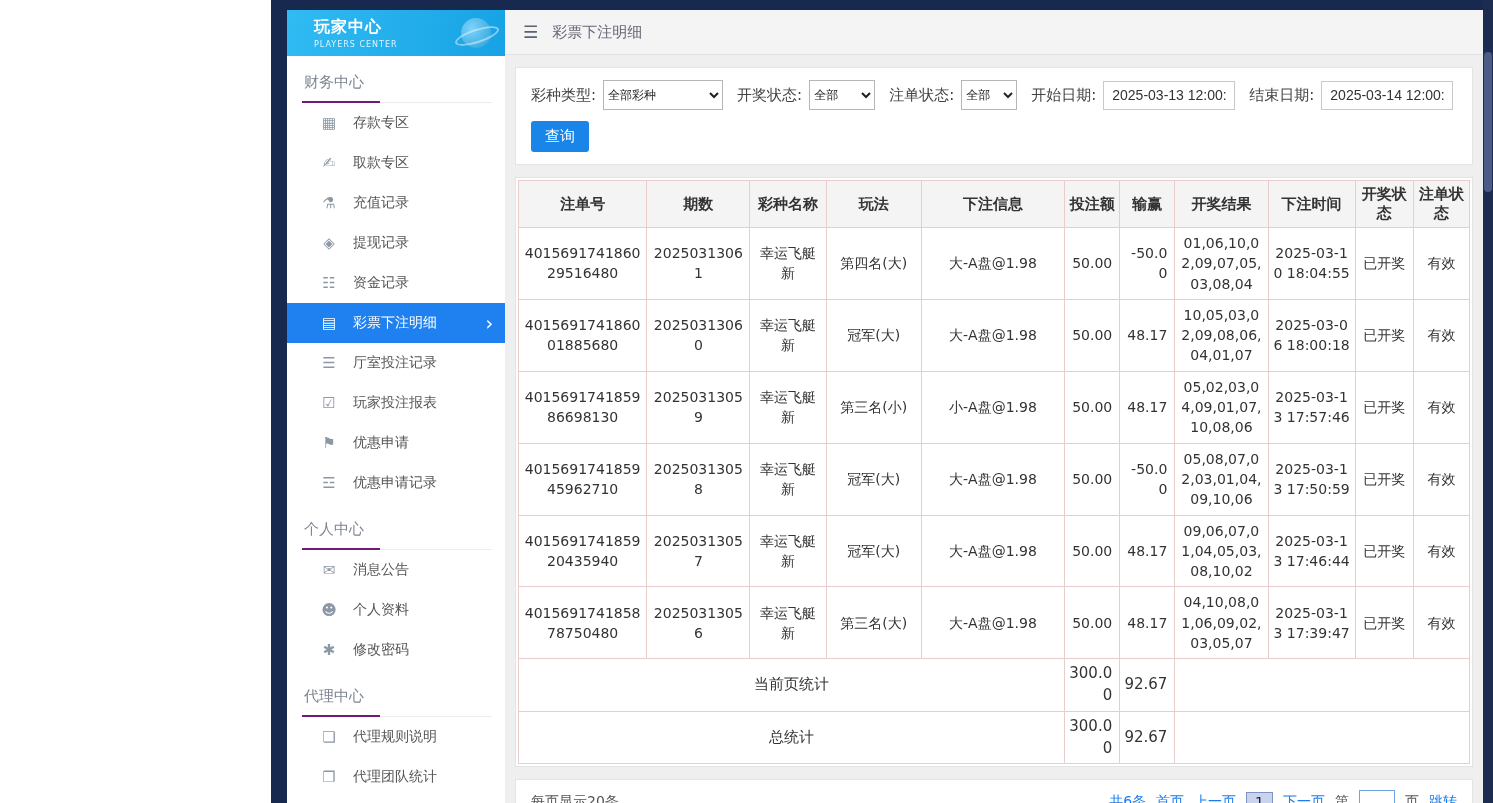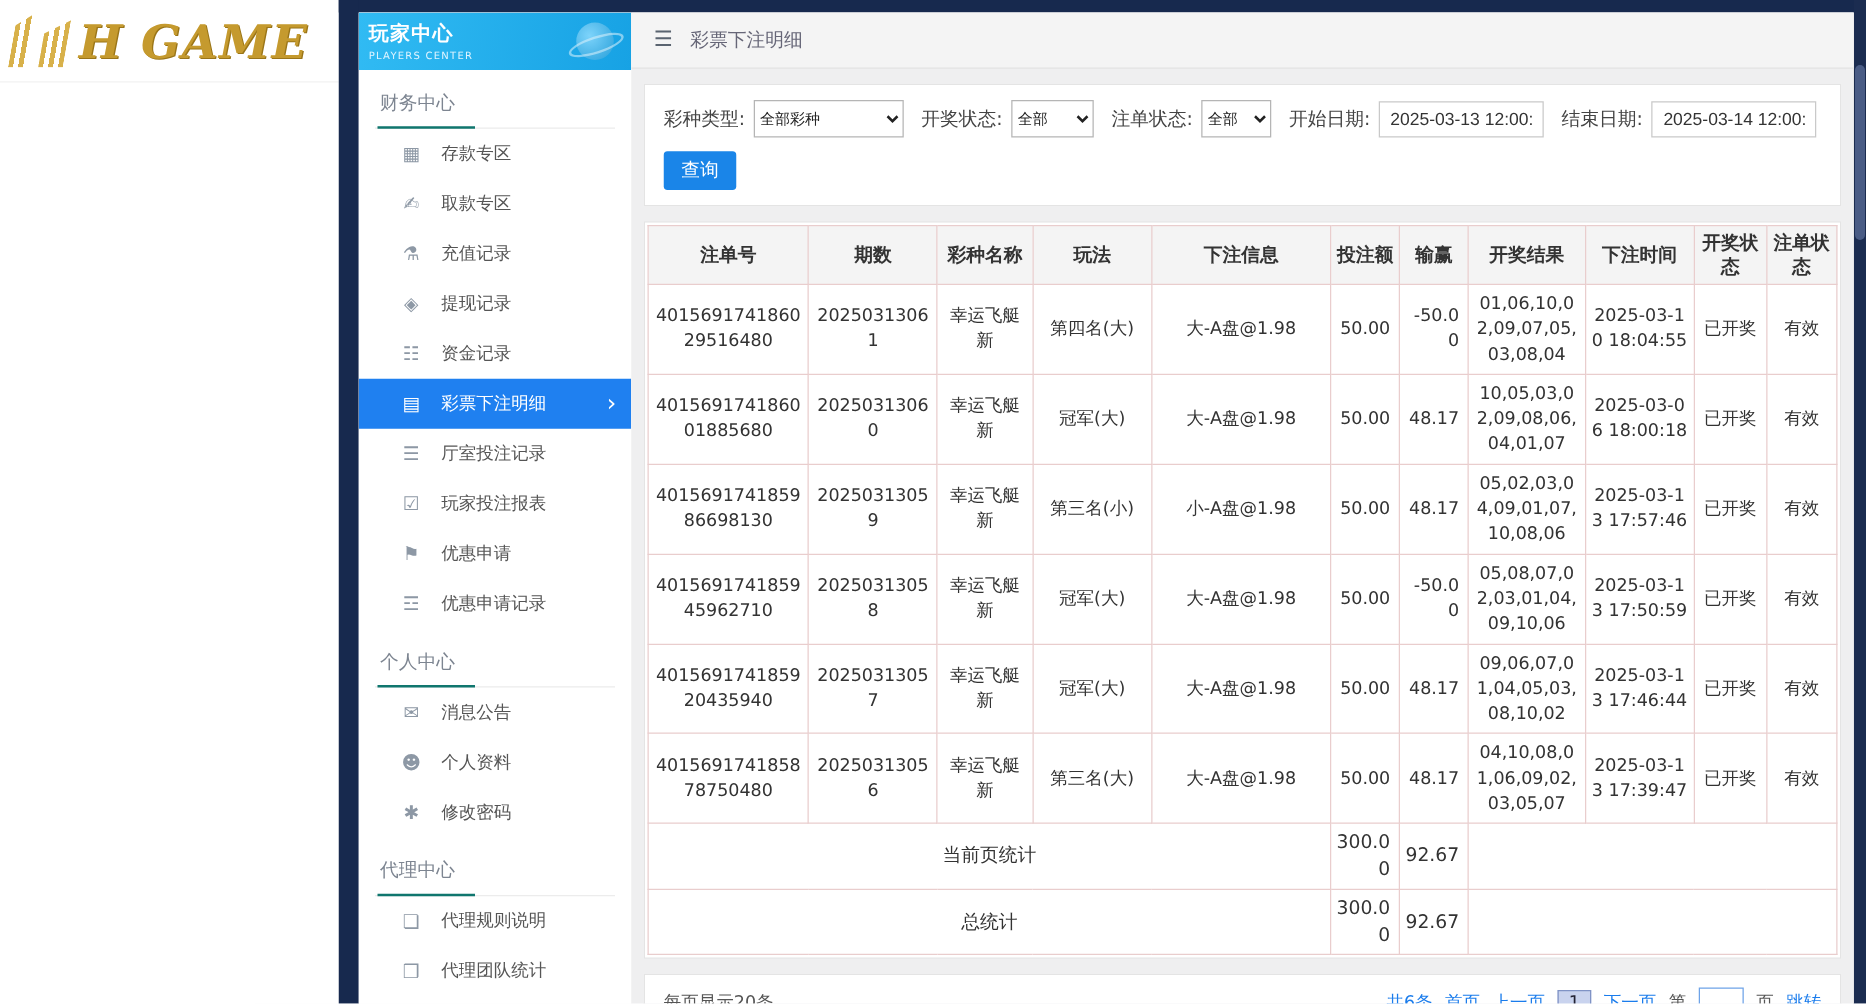--- a/index.html
+++ b/index.html
@@ -19,30 +19,30 @@
 
   
   .top-bar { position:absolute; left:271px; top:0; right:0; height:10px; background:#17294e; }
   .left-strip { position:absolute; left:271px; top:0; width:16px; height:100%; background:#17294e; }
   .right-strip { position:absolute; right:0; top:0; width:10px; height:100%; background:#1b2c50; }
   .scroll-thumb { position:absolute; right:1px; top:52px; width:8px; height:140px; background:#4a5c85; border-radius:4px; }
 
   
   .sidebar { position:absolute; left:287px; top:10px; width:218px; height:793px; background:#fff; overflow:hidden; }
   .side-header { height:46px; background:linear-gradient(100deg,#31bbf3,#17a2e4); display:flex; flex-direction:column;
-    justify-content:center; padding-left:8px; position:relative; overflow:hidden; }
+    justify-content:center; padding-left:27px; position:relative; overflow:hidden; }
   .side-header .t1 { color:#fff; font-size:16px; font-weight:bold; letter-spacing:1px; }
   .side-header .t2 { color:#dff4ff; font-size:8px; letter-spacing:1px; margin-top:2px; }
   .planet { position:absolute; right:14px; top:8px; width:30px; height:30px; border-radius:50%;
     background:radial-gradient(circle at 35% 35%, #8fdcff, #2a9fd8); opacity:.85; }
   .planet::after { content:""; position:absolute; left:-7px; top:11px; width:42px; height:10px;
     border:2px solid rgba(255,255,255,.55); border-radius:50%; transform:rotate(-18deg); }
 
   .section-title { margin:0 13px; padding:17px 2px 0; border-bottom:1px solid #ececec; color:#7d8591; font-size:15px; }
-  .section-title-text { display:inline-block; padding:0 16px 9px 2px; border-bottom:2px solid #0f766e; margin-bottom:-1px; }
+  .section-title-text { display:inline-block; padding:0 16px 9px 2px; border-bottom:2px solid #701a75; margin-bottom:-1px; }
   .side-item { height:40px; display:flex; align-items:center; padding:0 12px 0 33px; gap:15px; color:#555;
     font-size:14px; cursor:pointer; }
   .side-icon { width:18px; text-align:center; color:#8d98a5; font-size:15px; }
   .side-item.active { background:#1f80f0; color:#fff; }
   .side-item.active .side-icon { color:#fff; }
   .chevron { margin-left:auto; font-size:19px; color:#fff; line-height:1; }
 
   
   .main { position:absolute; left:505px; top:10px; right:10px; bottom:0; background:#efeff0; overflow:hidden; }
   .main-header { height:45px; display:flex; align-items:center; gap:14px; padding:0 18px; color:#667;
@@ -76,26 +76,20 @@
   .pag-right { display:flex; align-items:center; gap:10px; }
   .plink { color:#1a7cec; cursor:pointer; text-decoration:none; }
   .pcur { background:#c9d3ee; border:1px solid #8093c5; padding:1px 8px; color:#223; }
   .pinput { width:36px; height:23px; border:1px solid #6ea3e8; }
 </style>
 </head>
 <body>
 
 <div class="app">
 
-  <div class="logo-area">
-    <div class="logo">
-      <span class="logo-stripes"></span>
-      <span class="logo-text">H GAME</span>
-    </div>
-  </div>
 
   <div class="top-bar"></div>
   <div class="left-strip"></div>
   <div class="right-strip">
     <div class="scroll-thumb"></div>
   </div>
 
   <div class="sidebar">
     <div class="side-header">
       <span class="t1">玩家中心</span>

